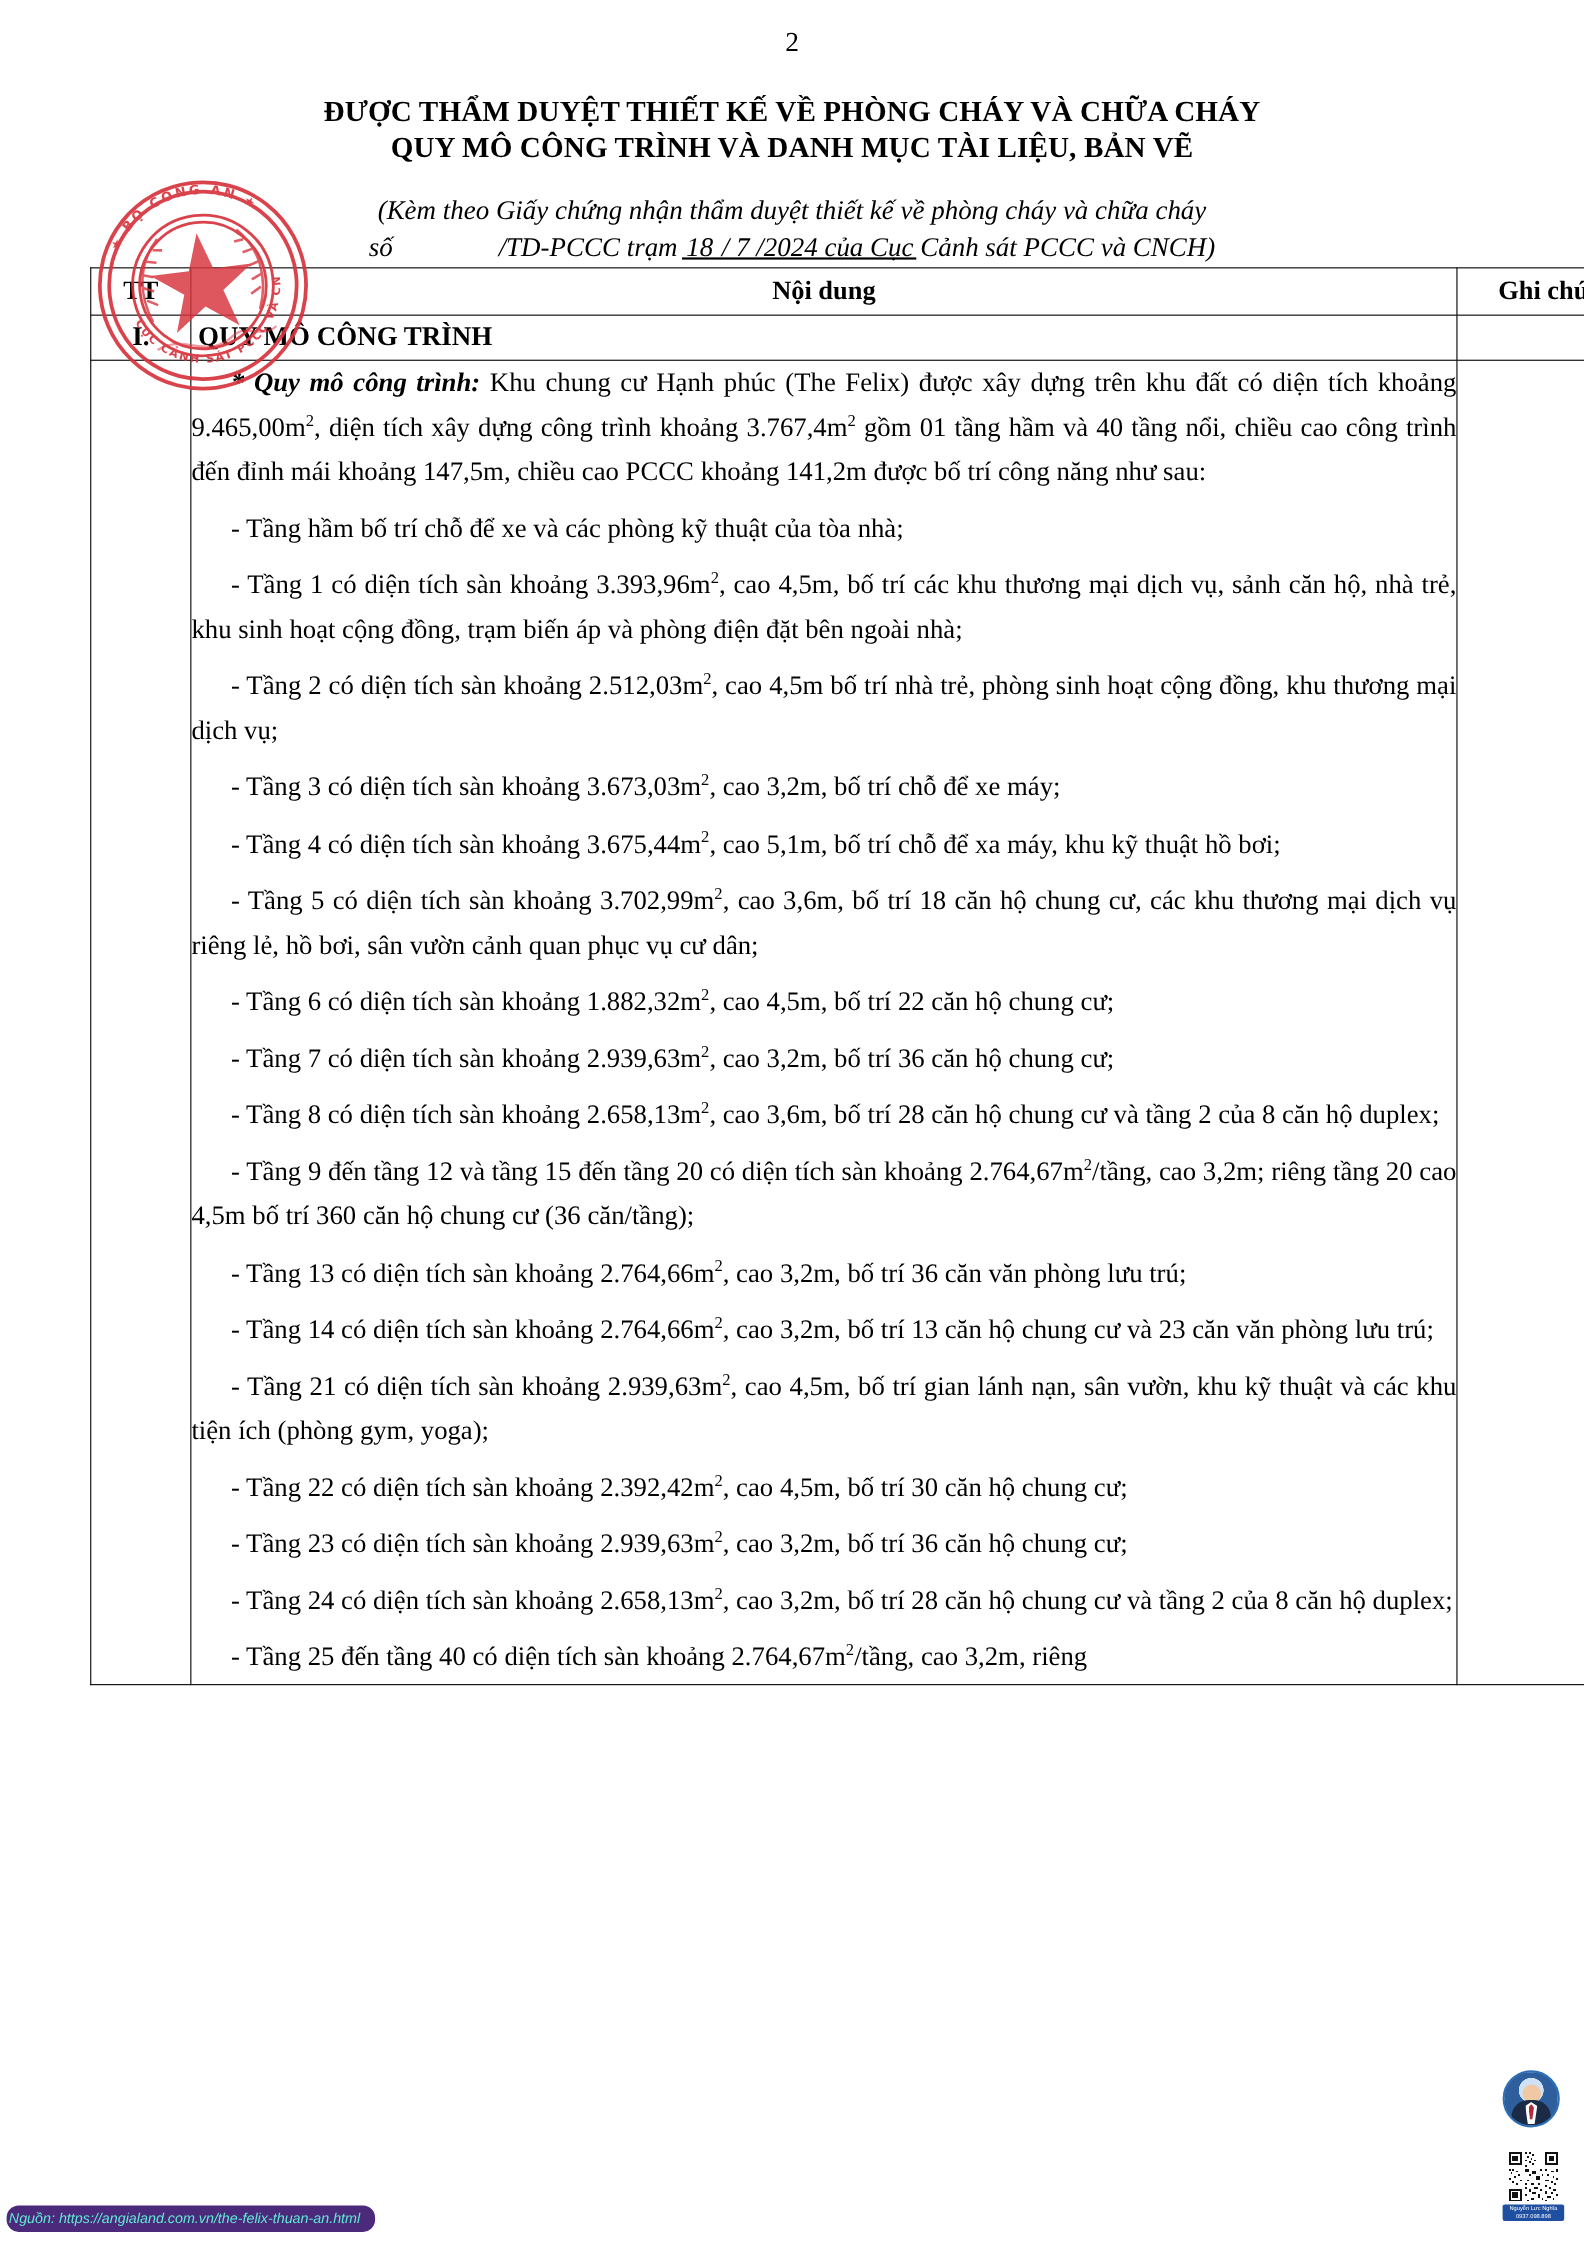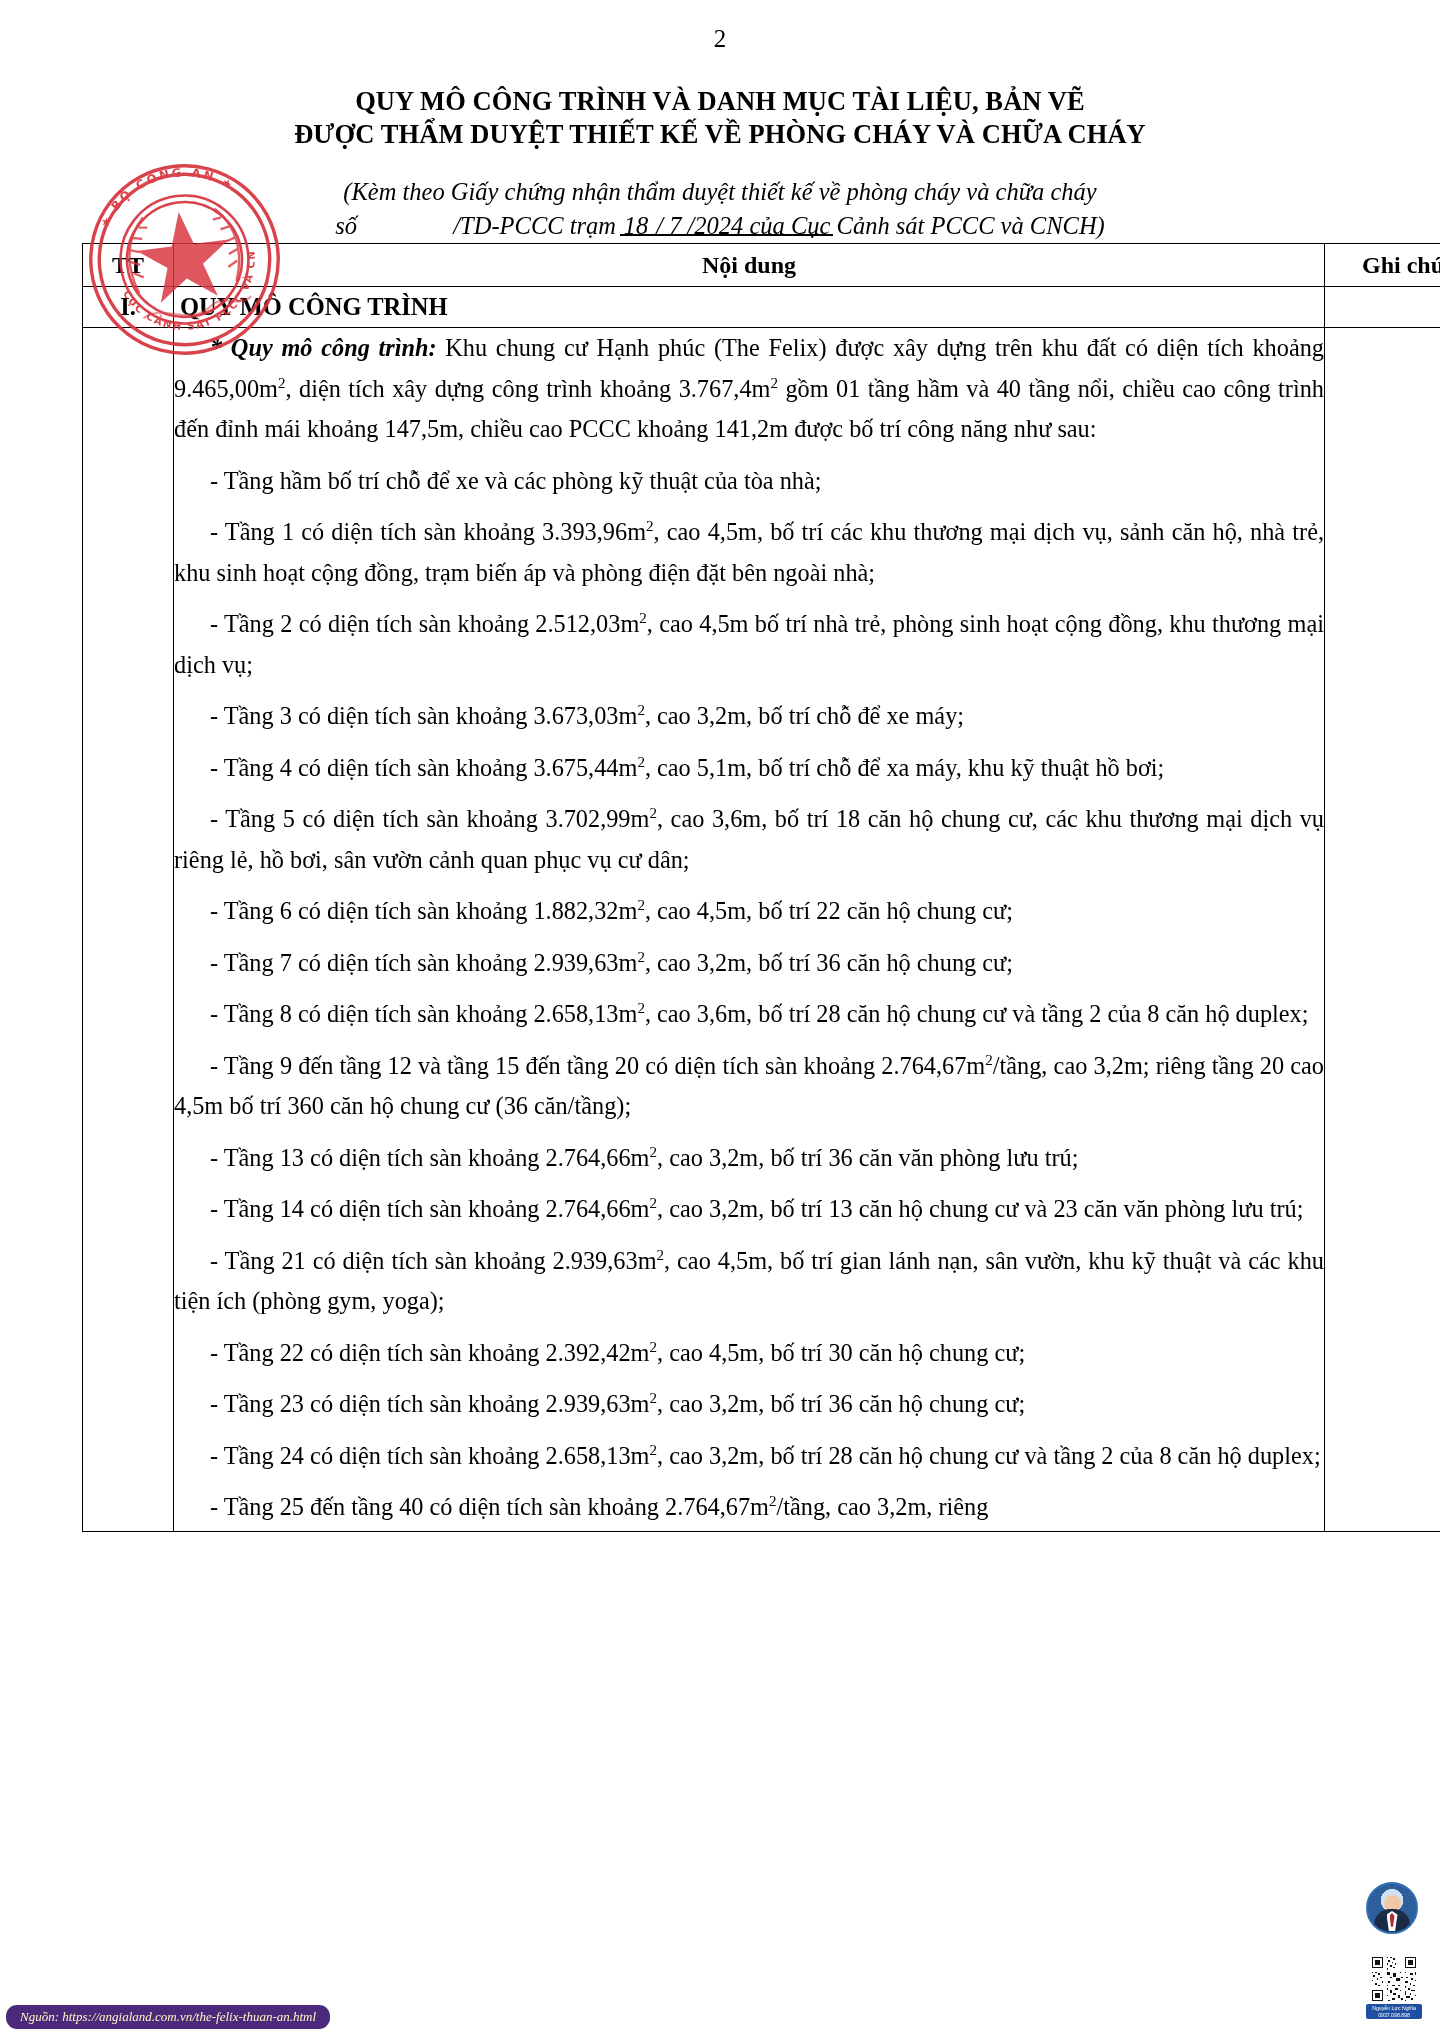--- a/index.html
+++ b/index.html
@@ -231,40 +231,40 @@
     padding: 1px 0;
     letter-spacing: 0;
   }
 
   
   .source-watermark {
     position: absolute;
     left: 6px;
     bottom: 8px;
     background: #4b2a7b;
-    color: #fef9c3;
-    font-family: Liberation Serif, serif;
+    color: #5eead4;
+    font-family: Liberation Sans, sans-serif;
     font-style: italic;
     font-size: 13px;
     line-height: 15px;
-    padding: 4px 14px 5px 14px;
+    padding: 4px 14px 5px 2px;
     border-radius: 11px;
     white-space: nowrap;
   }
 </style>
 </head>
 <body>
 
 <div class="page">
 
   <div class="page-number">2</div>
 
   <div class="title-block">
+    <div class="doc-title-line">ĐƯỢC THẨM DUYỆT THIẾT KẾ VỀ PHÒNG CHÁY VÀ CHỮA CHÁY</div>
     <div class="doc-title-line">QUY MÔ CÔNG TRÌNH VÀ DANH MỤC TÀI LIỆU, BẢN VẼ</div>
-    <div class="doc-title-line">ĐƯỢC THẨM DUYỆT THIẾT KẾ VỀ PHÒNG CHÁY VÀ CHỮA CHÁY</div>
     <div class="doc-subtitle">
       <div>(Kèm theo Giấy chứng nhận thẩm duyệt thiết kế về phòng cháy và chữa cháy</div>
       <div class="sub-line-2">
         <span>số</span>
         <span class="blank-before"></span>
         <span>/TD-PCCC trạm</span>
         <span class="date-day">18</span>
         <span>/ 7 /2024 của Cục Cảnh sát PCCC và CNCH)</span>
       </div>
     </div>

